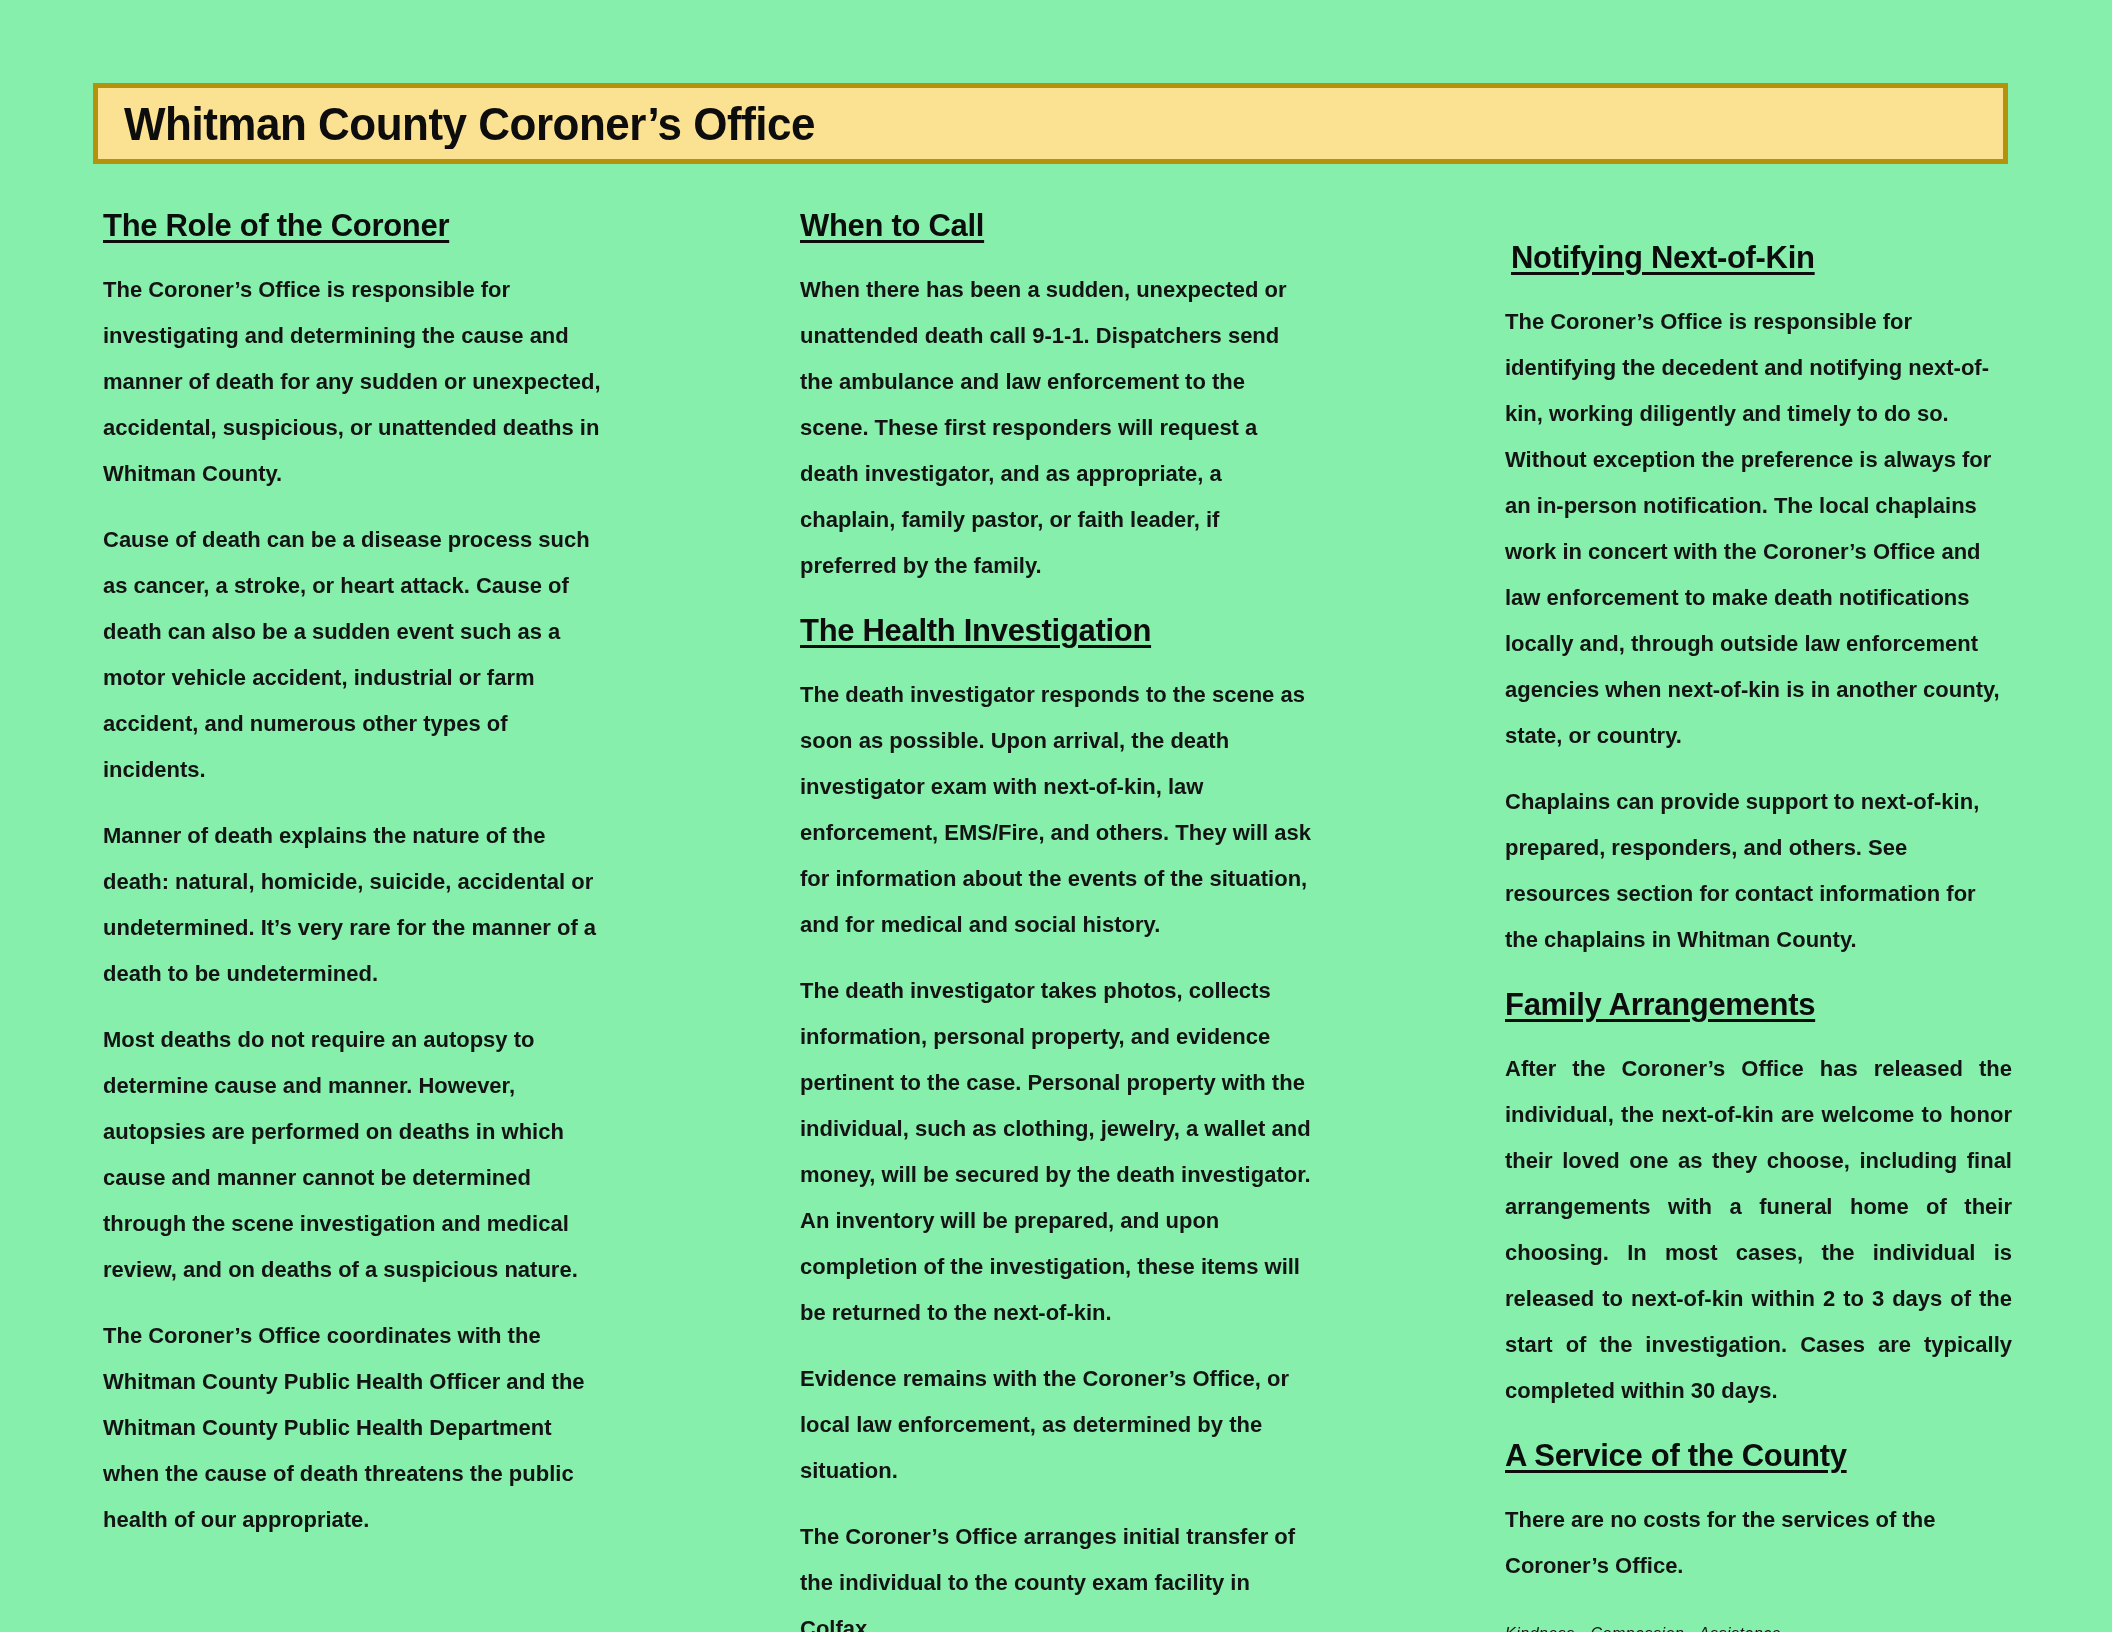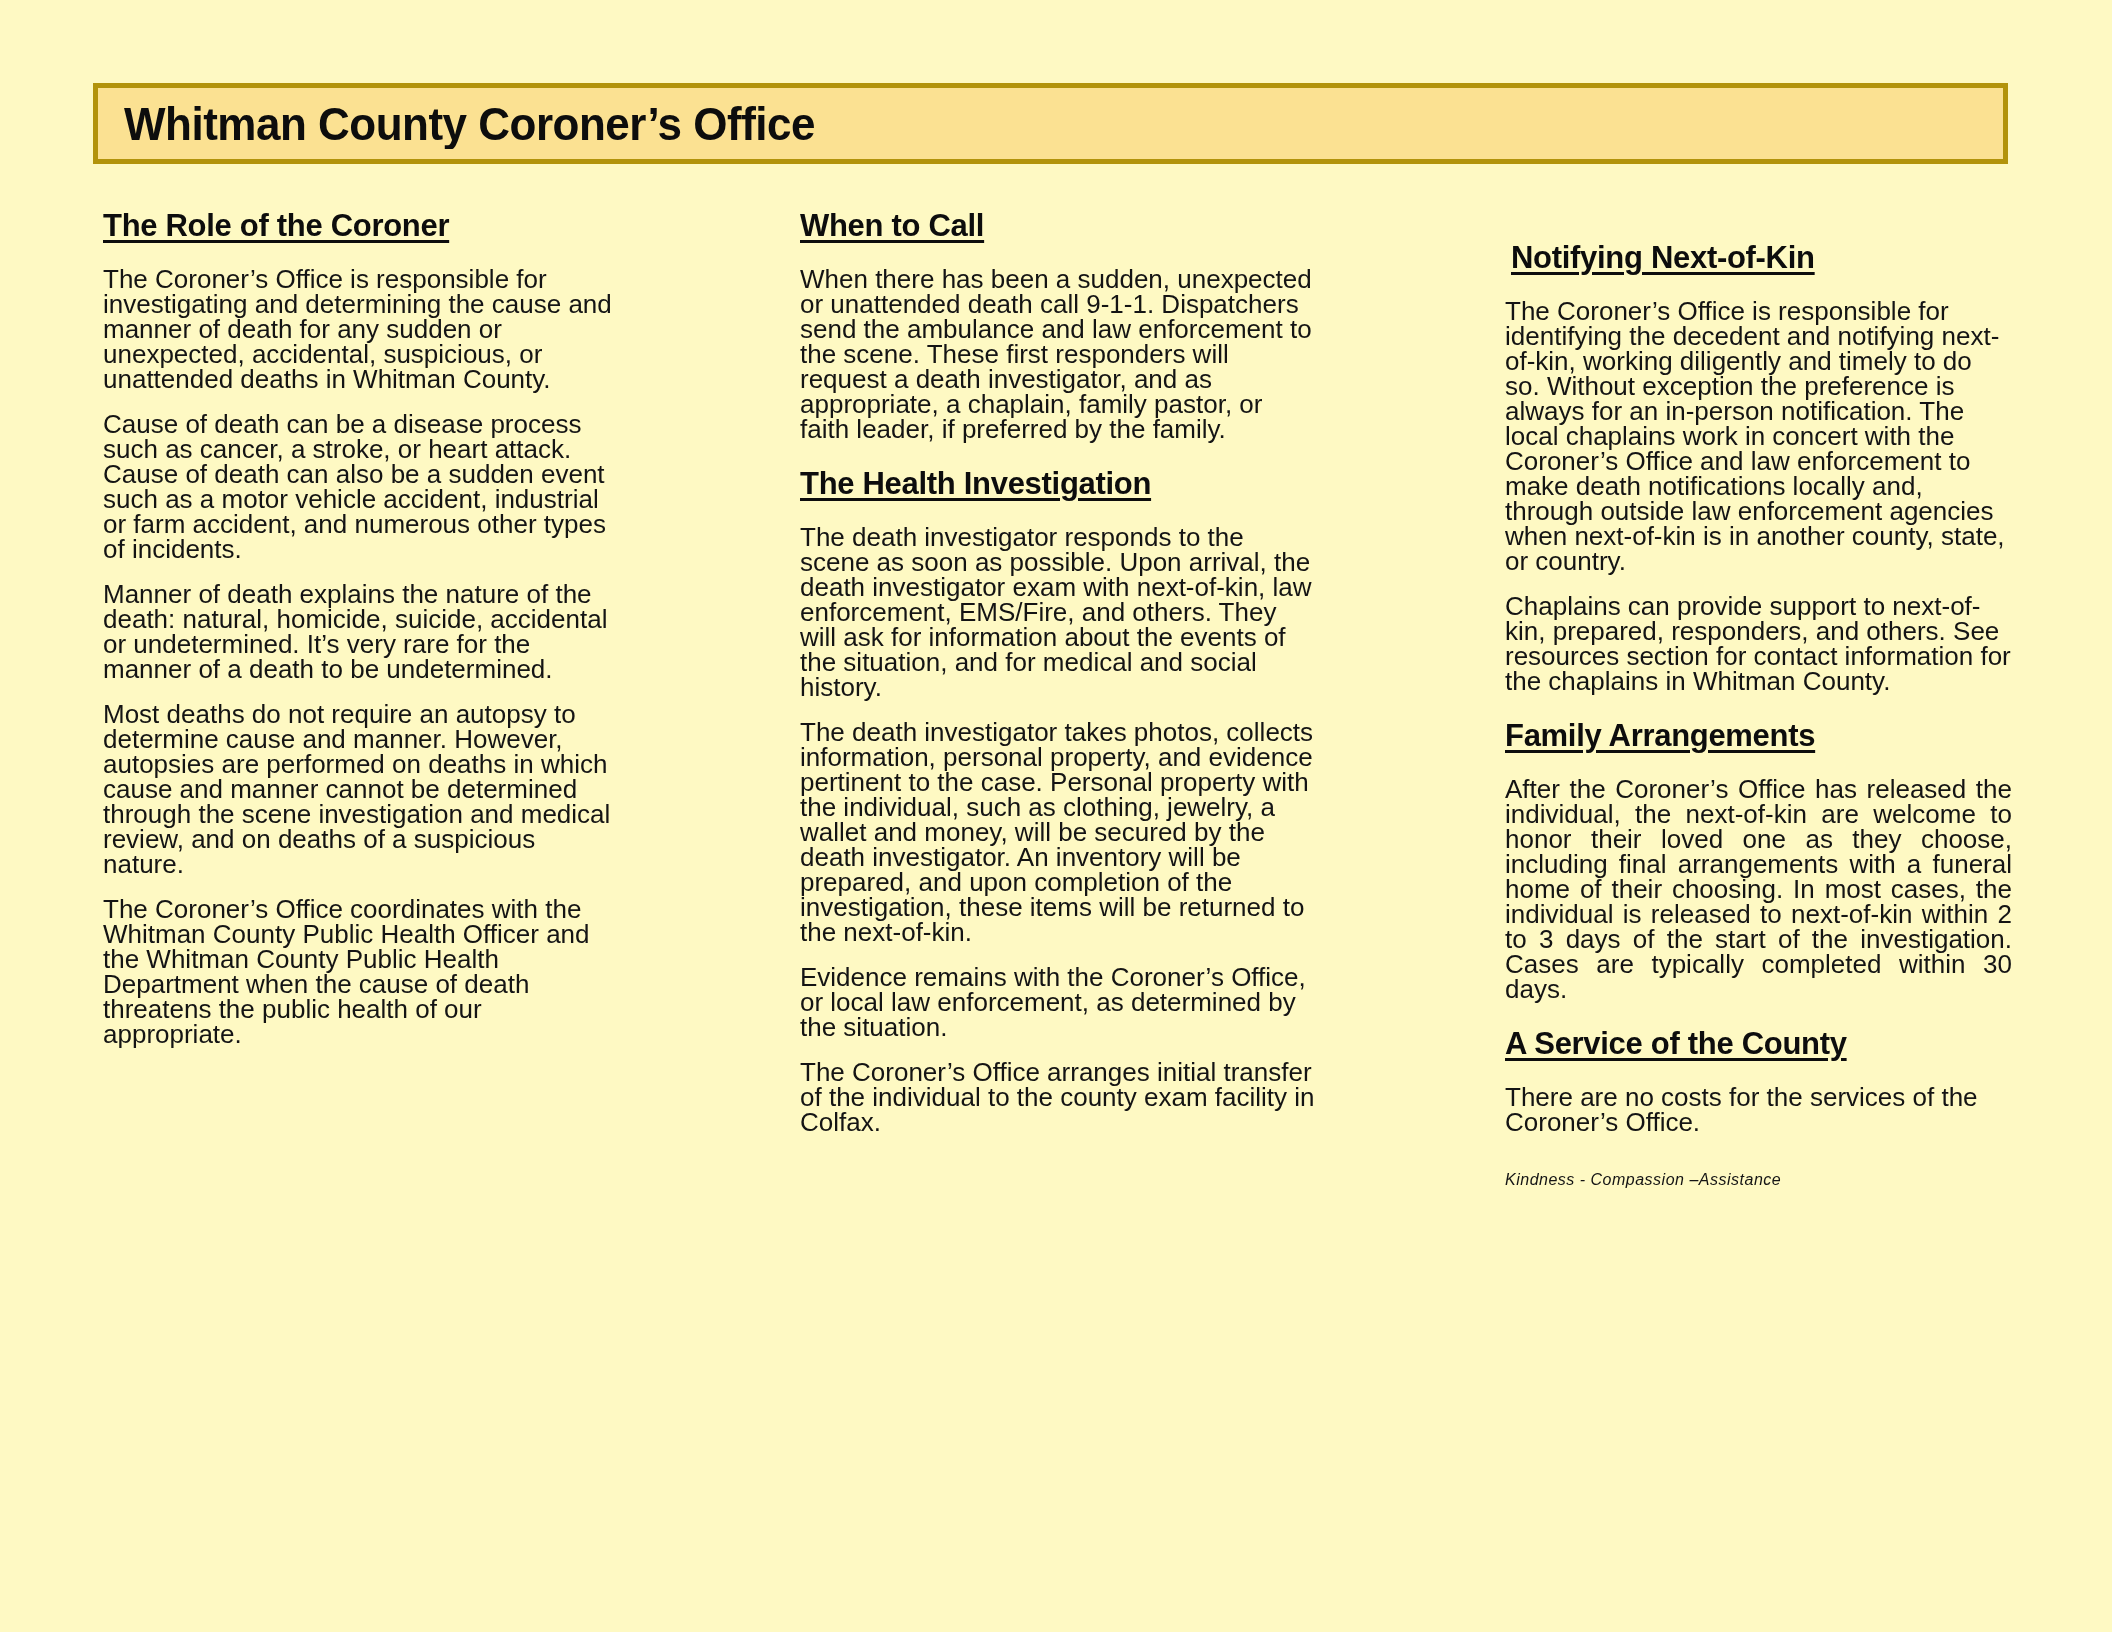--- a/index.html
+++ b/index.html
@@ -1,20 +1,20 @@
 <!DOCTYPE html>
 <html><head>
 <meta charset="utf-8">
 <style>
   html, body { margin: 0; padding: 0; background: #ffffff; }
   .page {
     position: relative;
     width: 2112px;
     height: 1632px;
-    background: #fef9c3;
+    background: #86efac;
     font-family: "Liberation Sans", sans-serif;
     color: #141414;
     overflow: hidden;
   }
   .banner {
     position: absolute;
     left: 93px;
     top: 83px;
     width: 1915px;
     height: 81px;
@@ -45,23 +45,24 @@
     margin: 0 0 19px 0;
     letter-spacing: -0.3px;
     color: #0d0d0d;
     text-decoration: underline;
     text-decoration-thickness: 2.5px;
     text-underline-offset: 4px;
   }
   h2.mt { margin-top: 14px; }
   h2.indent { text-indent: 6px; }
   p.body-para {
-    font-size: 26px;
-    line-height: 25px;
+    font-size: 22px;
+    line-height: 46px;
     margin: 0 0 20px 0;
+    font-weight: bold;
   }
   p.justify { text-align: justify; }
   p.tagline {
     font-size: 16px;
     font-weight: normal;
     font-style: italic;
     letter-spacing: 0.5px;
     margin: 36px 0 0 0;
     white-space: nowrap;
   }

